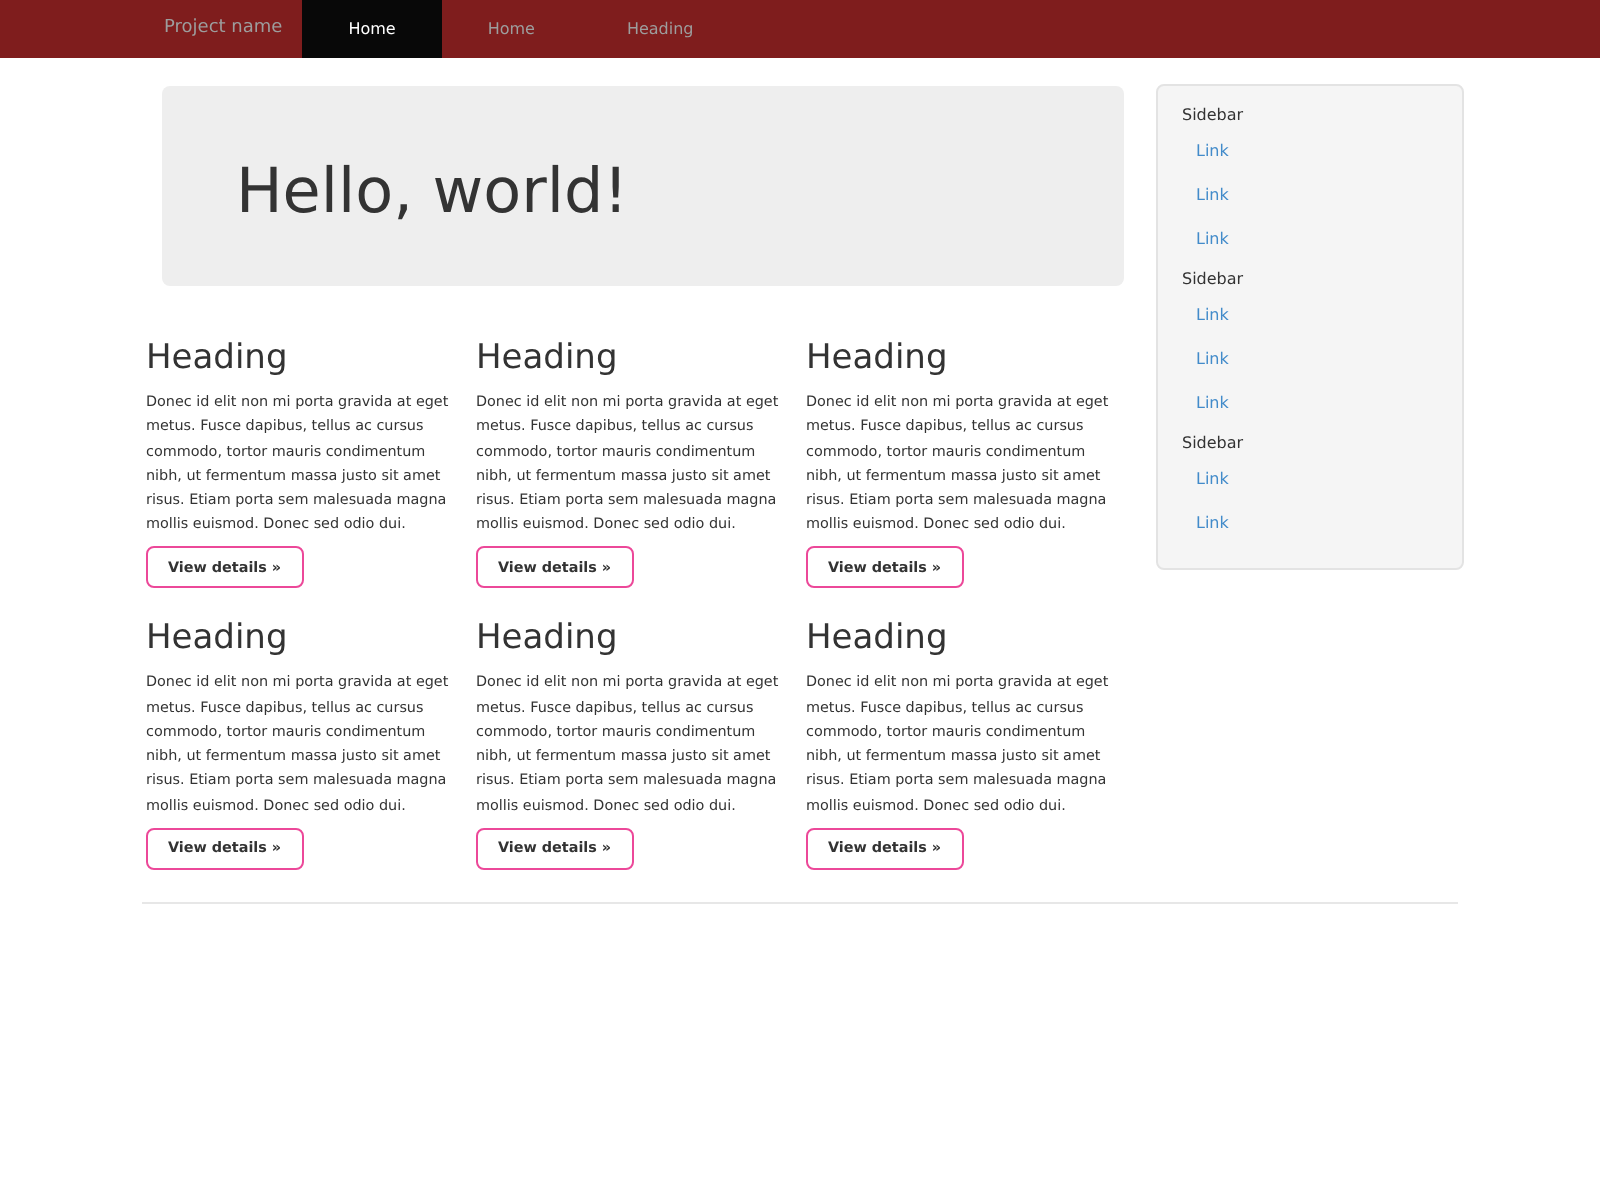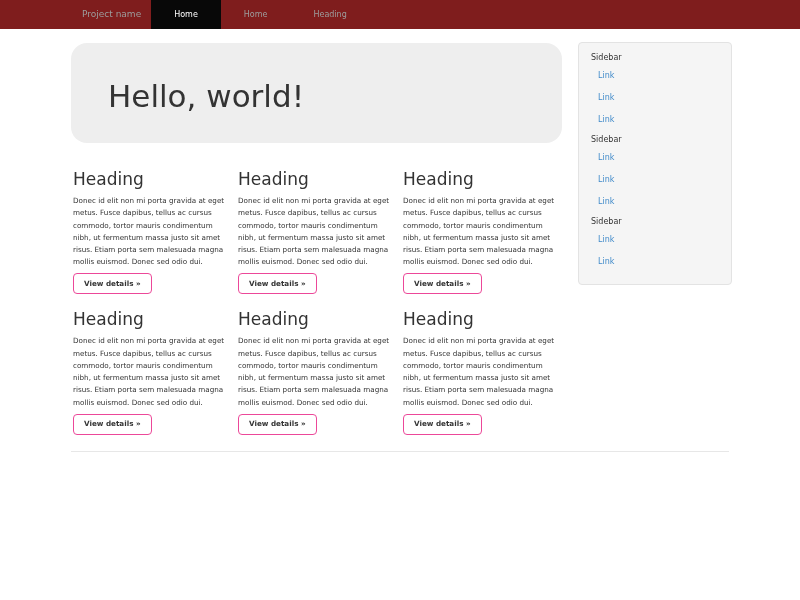--- a/index.html
+++ b/index.html
@@ -56,23 +56,23 @@
     width: 680px;
     margin: 0 auto;
   }
   .row-offcanvas {
     display: flex;
     align-items: flex-start;
   }
   .main-col { width: 511px; }
   
   .jumbotron {
-    margin: 14px 9px 0 11px;
+    margin: 14px 9px 0 21px;
     background: #eee;
-    border-radius: 16px;
+    border-radius: 4px;
     padding: 36px 37px 30px 37px;
   }
   .jumbotron h1 {
     margin: 0;
     font-size: 31px;
     line-height: 34px;
     font-weight: 500;
     color: #333;
   }
   .jumbotron p {

